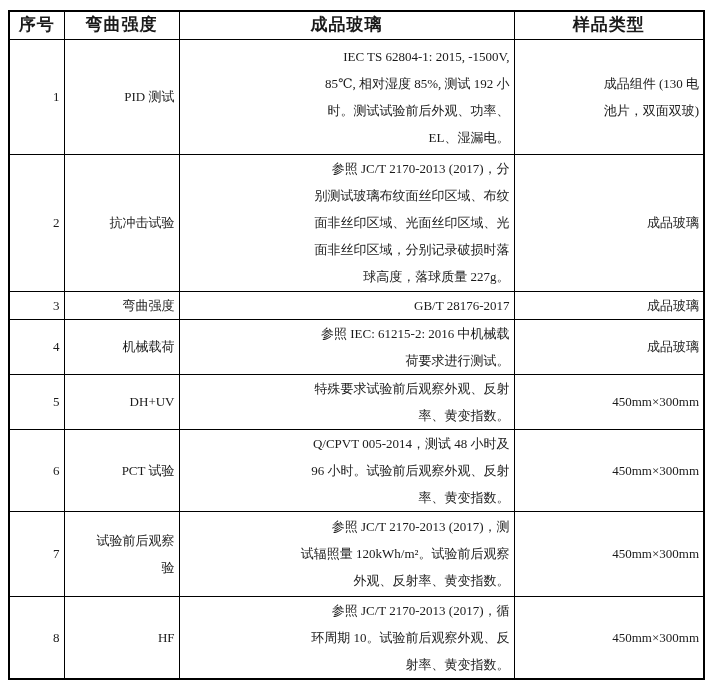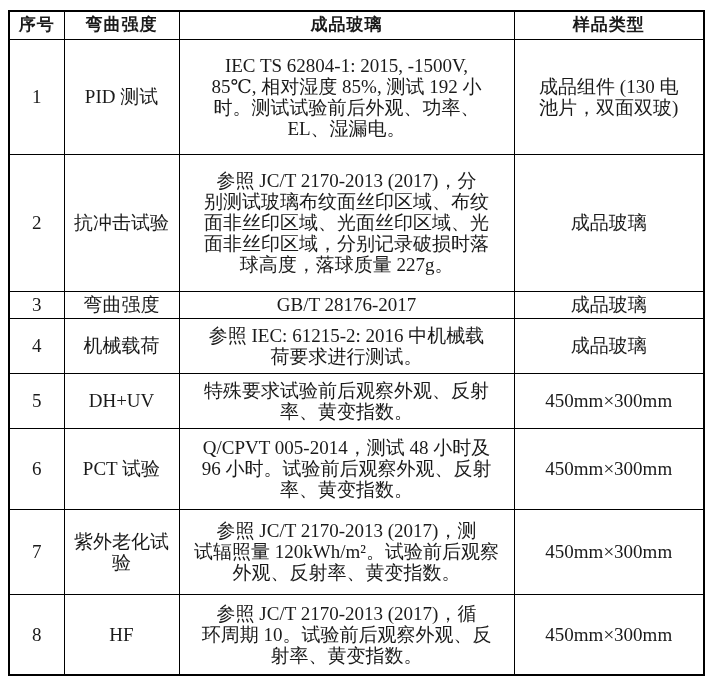--- a/index.html
+++ b/index.html
@@ -38,22 +38,23 @@
     white-space: pre-line;
     overflow: hidden;
   }
   table.test-table th {
     font-size: 17px;
     font-weight: bold;
     line-height: 22px;
     letter-spacing: 1px;
   }
   table.test-table td {
-    font-size: 19px;
-    line-height: 21px;
+    font-size: 13px;
+    line-height: 27px;
+    text-align: right;
   }
   thead tr { height: 28px; }
   tbody tr:nth-child(1) { height: 115px; }
   tbody tr:nth-child(2) { height: 137px; }
   tbody tr:nth-child(3) { height: 27px;  }
   tbody tr:nth-child(4) { height: 55px;  }
   tbody tr:nth-child(5) { height: 55px;  }
   tbody tr:nth-child(6) { height: 81px;  }
   tbody tr:nth-child(7) { height: 85px;  }
   tbody tr:nth-child(8) { height: 81px;  }
@@ -121,21 +122,21 @@
       <tr>
         <td>6</td>
         <td>PCT 试验</td>
         <td>Q/CPVT 005-2014，测试 48 小时及
 96 小时。试验前后观察外观、反射
 率、黄变指数。</td>
         <td>450mm×300mm</td>
       </tr>
       <tr>
         <td>7</td>
-        <td>紫外老化试
+        <td>试验前后观察
 验</td>
         <td>参照 JC/T 2170-2013 (2017)，测
 试辐照量 120kWh/m²。试验前后观察
 外观、反射率、黄变指数。</td>
         <td>450mm×300mm</td>
       </tr>
       <tr>
         <td>8</td>
         <td>HF</td>
         <td>参照 JC/T 2170-2013 (2017)，循

